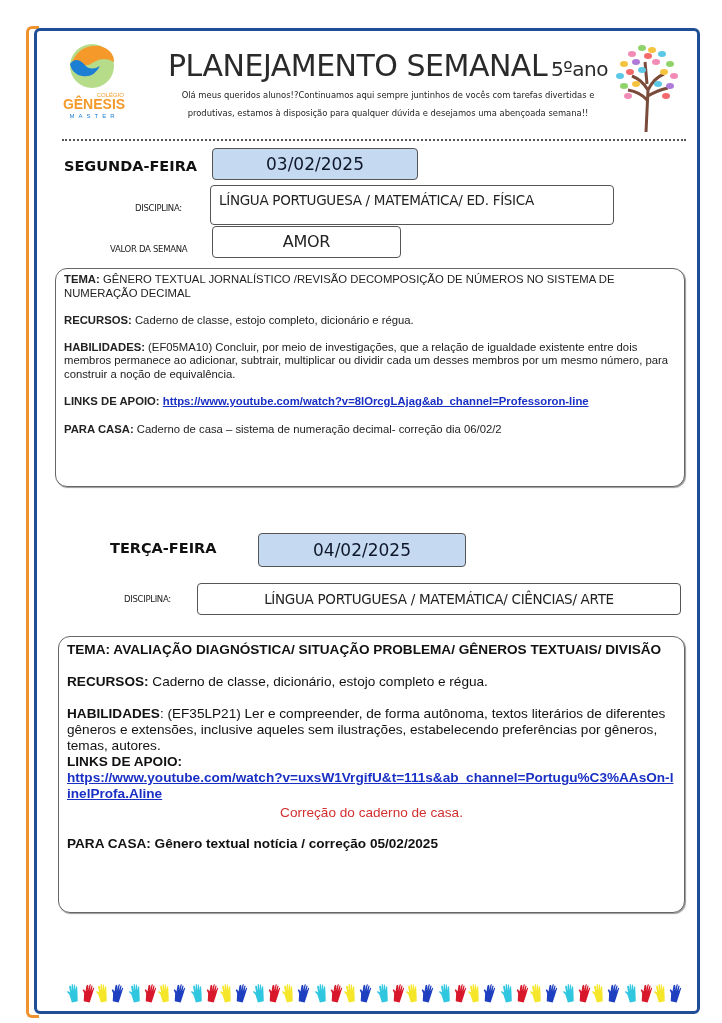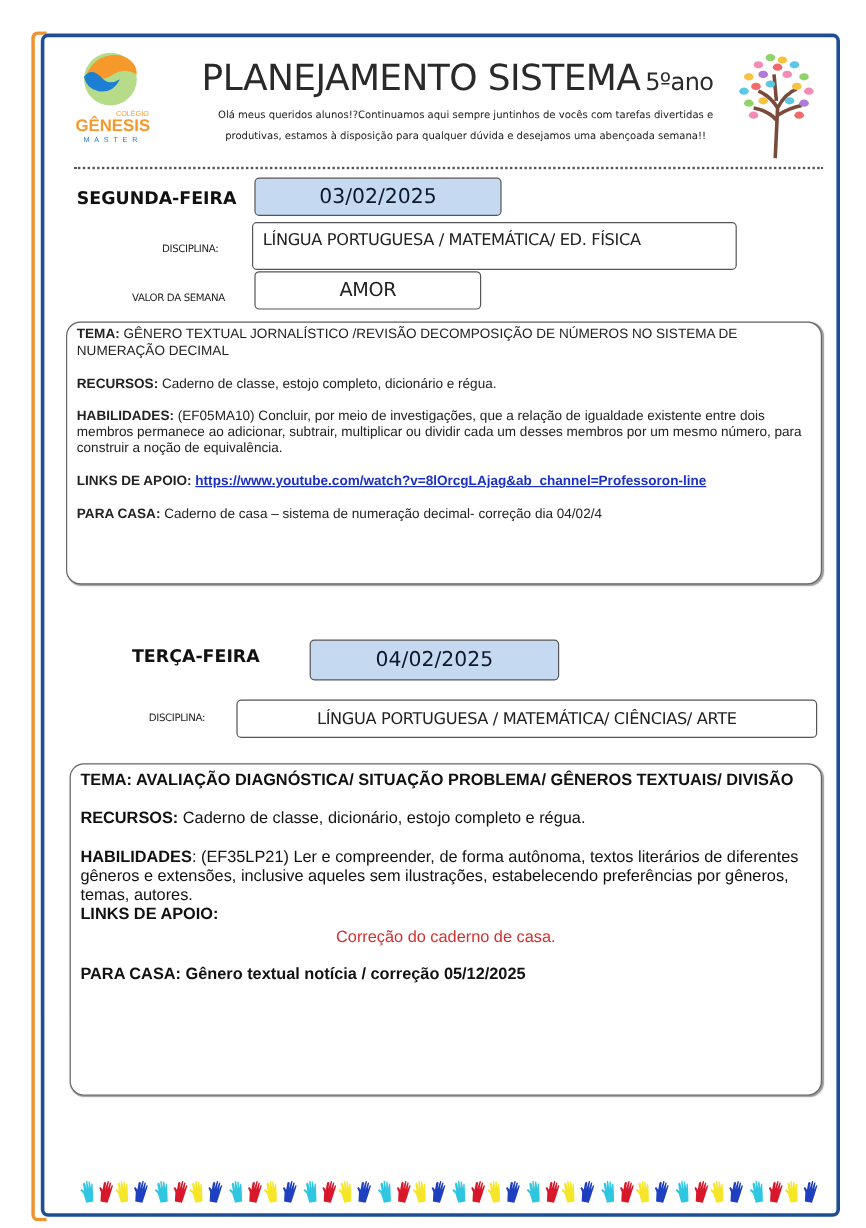--- a/index.html
+++ b/index.html
@@ -46,21 +46,21 @@
     <circle cx="32" cy="24" r="22" fill="#b6dc8a"></circle>
     <path d="M12,20 Q20,2 40,4 Q54,8 54,20 Q44,14 34,20 Q26,26 18,22 Z" fill="#f59a2a"></path>
     <path d="M10,22 Q16,14 24,22 Q30,30 40,24 Q34,36 22,34 Q12,32 10,22 Z" fill="#1c7fd3"></path>
     <text x="64" y="55" font-family="Liberation Sans, sans-serif" font-size="6" fill="#f59a2a" text-anchor="end">COLÉGIO</text>
     <text x="34" y="67" font-family="Liberation Sans, sans-serif" font-size="14" font-weight="bold" fill="#f59a2a" text-anchor="middle">GÊNESIS</text>
     <text x="34" y="76" font-family="Liberation Sans, sans-serif" font-size="6" fill="#1c7fd3" text-anchor="middle" letter-spacing="4">MASTER</text>
   </svg>
 </div>
 
 <div class="title">
-  <span>PLANEJAMENTO SISTEMA</span><span class="grade">5ºano</span>
+  <span>PLANEJAMENTO SEMANAL</span><span class="grade">5ºano</span>
 </div>
 <div class="intro">Olá meus queridos alunos!?Continuamos aqui sempre juntinhos de vocês com tarefas divertidas e produtivas, estamos à disposição para qualquer dúvida e desejamos uma abençoada semana!!</div>
 
 <div class="tree">
   <svg width="70" height="92" viewBox="0 0 70 92">
     <path d="M34,92 L36,50 Q30,40 20,36 M36,50 Q42,38 52,34 M35,60 Q28,52 16,50 M36,56 Q46,50 56,48 M35,44 L33,22" stroke="#7a4b3a" stroke-width="3" fill="none"></path>
     <g>
       <ellipse cx="20" cy="14" rx="4" ry="3" fill="#f28bb5"></ellipse>
       <ellipse cx="30" cy="8" rx="4" ry="3" fill="#8fd36a"></ellipse>
       <ellipse cx="40" cy="10" rx="4" ry="3" fill="#f6c341"></ellipse>
@@ -94,36 +94,37 @@
 <div class="field-box" style="left:210px; top:185px; width:404px; height:40px; line-height:28px; padding-left:8px; box-sizing:border-box;">LÍNGUA PORTUGUESA / MATEMÁTICA/ ED. FÍSICA</div>
 
 <div class="small-label" style="left:110px; top:244px;">VALOR DA SEMANA</div>
 <div class="field-box" style="left:212px; top:226px; width:187px; height:30px; line-height:30px; text-align:center; font-size:16px;">AMOR</div>
 
 <div class="content-box cb1" style="left:55px; top:268px; width:630px; height:219px; padding:4px 8px; box-sizing:border-box;">
   <p><span class="lbl">TEMA:</span> <span>GÊNERO TEXTUAL   JORNALÍSTICO   /REVISÃO DECOMPOSIÇÃO DE NÚMEROS NO SISTEMA DE NUMERAÇÃO DECIMAL</span></p>
   <p style="margin-top:14px;"><span class="lbl">RECURSOS:</span> <span>Caderno de classe, estojo completo, dicionário  e régua.</span></p>
   <p style="margin-top:13px;"><span class="lbl">HABILIDADES:</span> <span>(EF05MA10) Concluir, por meio de investigações, que a relação de igualdade existente entre dois membros permanece ao adicionar, subtrair, multiplicar ou dividir cada um desses membros por um mesmo número, para construir a noção de equivalência.</span></p>
   <p style="margin-top:14px;"><span class="lbl">LINKS DE APOIO:</span> <a>https://www.youtube.com/watch?v=8lOrcgLAjag&amp;ab_channel=Professoron-line</a></p>
-  <p style="margin-top:14px;"><span class="lbl">PARA CASA:</span> <span>Caderno  de casa – sistema de numeração  decimal- correção dia 04/02/4</span></p>
+  <p style="margin-top:14px;"><span class="lbl">PARA CASA:</span> <span>Caderno  de casa – sistema de numeração  decimal- correção dia 06/02/2</span></p>
 </div>
 
 <div class="day-label" style="left:110px; top:540px;">TERÇA-FEIRA</div>
 <div class="date-box" style="left:258px; top:533px; width:206px; height:32px; line-height:32px;">04/02/2025</div>
 
 <div class="small-label" style="left:124px; top:594px;">DISCIPLINA:</div>
 <div class="field-box" style="left:197px; top:583px; width:482px; height:30px; line-height:30px; text-align:center;">LÍNGUA PORTUGUESA / MATEMÁTICA/ CIÊNCIAS/ ARTE</div>
 
 <div class="content-box cb2" style="left:58px; top:636px; width:627px; height:277px; padding:5px 8px; box-sizing:border-box;">
   <p style="font-weight:bold;"><span>TEMA:</span> <span>AVALIAÇÃO DIAGNÓSTICA/ SITUAÇÃO PROBLEMA/ GÊNEROS TEXTUAIS/ DIVISÃO</span></p>
   <p style="margin-top:16px;"><span class="lbl">RECURSOS:</span> <span>Caderno de classe, dicionário, estojo completo e régua.</span></p>
   <p style="margin-top:16px;"><span class="lbl">HABILIDADES</span><span>: (EF35LP21) Ler e compreender, de forma autônoma, textos literários de diferentes gêneros e extensões, inclusive aqueles sem ilustrações, estabelecendo preferências por gêneros, temas, autores.</span></p>
   <p class="lbl">LINKS DE APOIO:</p>
+  <p style="word-break:break-all;"><a>https://www.youtube.com/watch?v=uxsW1VrgifU&amp;t=111s&amp;ab_channel=Portugu%C3%AAsOn-linelProfa.Aline</a></p>
   <p class="red-note" style="margin-top:3px;">Correção do caderno de casa.</p>
-  <p style="margin-top:15px; font-weight:bold;"><span>PARA CASA:</span><span> Gênero textual notícia / correção 05/12/2025</span></p>
+  <p style="margin-top:15px; font-weight:bold;"><span>PARA CASA:</span><span> Gênero textual notícia / correção 05/02/2025</span></p>
 </div>
 
 <div class="hands" id="hands">
     <div class="hand-group">
       <svg class="hand" viewBox="0 0 14 20">
         <path d="M4,19 L3,11 L1,8 L2,7 L4,9 L4,3 L5,2 L6,3 L6,8 L7,1 L8,1 L8,8 L9,2 L10,2 L10,8 L11,4 L12,4 L11,12 L10,19 Z" fill="#2fc6e0" transform="rotate(-10 7 10)"></path>
       </svg>
       <svg class="hand" viewBox="0 0 14 20">
         <path d="M4,19 L3,11 L1,8 L2,7 L4,9 L4,3 L5,2 L6,3 L6,8 L7,1 L8,1 L8,8 L9,2 L10,2 L10,8 L11,4 L12,4 L11,12 L10,19 Z" fill="#d8182a" transform="rotate(10 7 10)"></path>
       </svg>

